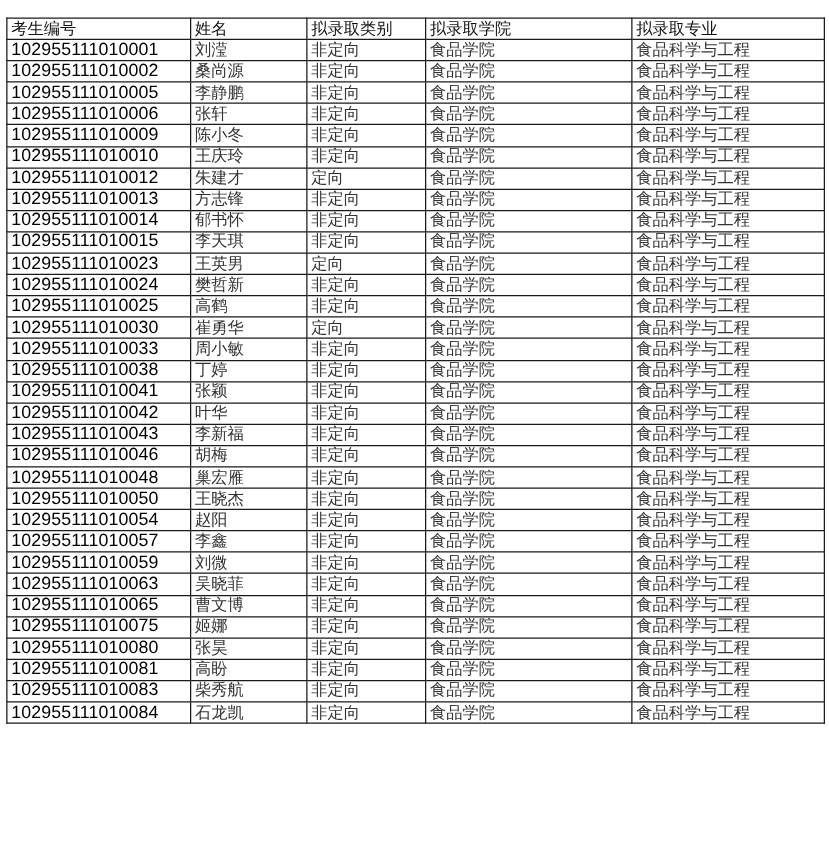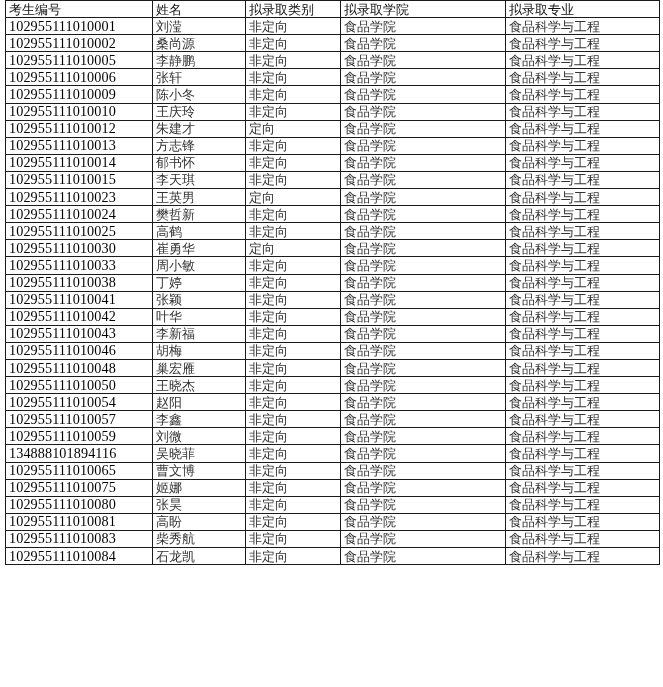--- a/index.html
+++ b/index.html
@@ -1,35 +1,35 @@
 <!DOCTYPE html>
 <html><head>
   <meta charset="utf-8">
   <style>
     html, body { margin: 0; padding: 0; background: #ffffff; }
     body { width: 663px; height: 687px; overflow: hidden; }
-    .wrap { position: absolute; left: 5px; top: 0px; }
+    .wrap { position: absolute; left: 5px; top: 14px; }
     table {
       border-collapse: collapse;
       table-layout: fixed;
       width: 654px;
     }
     td, th {
       border: 1.5px solid #1a1a1a;
       height: 16.1px;
       padding: 0 0 0 3px;
       font-weight: normal;
       text-align: left;
       white-space: nowrap;
       overflow: hidden;
       line-height: 15px;
       vertical-align: middle;
     }
     th { color: #111; font-family: "DejaVu Sans", sans-serif; font-size: 13px; }
-    td.num { font-family: Liberation Serif, serif; font-size: 14.2px; color: #000; letter-spacing: 0.1px; }
+    td.num { font-family: Liberation Sans, sans-serif; font-size: 14.2px; color: #000; letter-spacing: 0.1px; }
     td.cjk { font-family: "DejaVu Serif", serif; font-size: 13px; color: #333; }
     col.c1 { width: 147px; }
     col.c2 { width: 93px; }
     col.c3 { width: 95px; }
     col.c4 { width: 165px; }
     col.c5 { width: 154px; }
   </style>
 </head>
 <body>
 
@@ -221,21 +221,21 @@
           <td class="cjk">食品科学与工程</td>
         </tr>
         <tr>
           <td class="num">102955111010059</td>
           <td class="cjk">刘微</td>
           <td class="cjk">非定向</td>
           <td class="cjk">食品学院</td>
           <td class="cjk">食品科学与工程</td>
         </tr>
         <tr>
-          <td class="num">134888101894116</td>
+          <td class="num">102955111010063</td>
           <td class="cjk">吴晓菲</td>
           <td class="cjk">非定向</td>
           <td class="cjk">食品学院</td>
           <td class="cjk">食品科学与工程</td>
         </tr>
         <tr>
           <td class="num">102955111010065</td>
           <td class="cjk">曹文博</td>
           <td class="cjk">非定向</td>
           <td class="cjk">食品学院</td>

